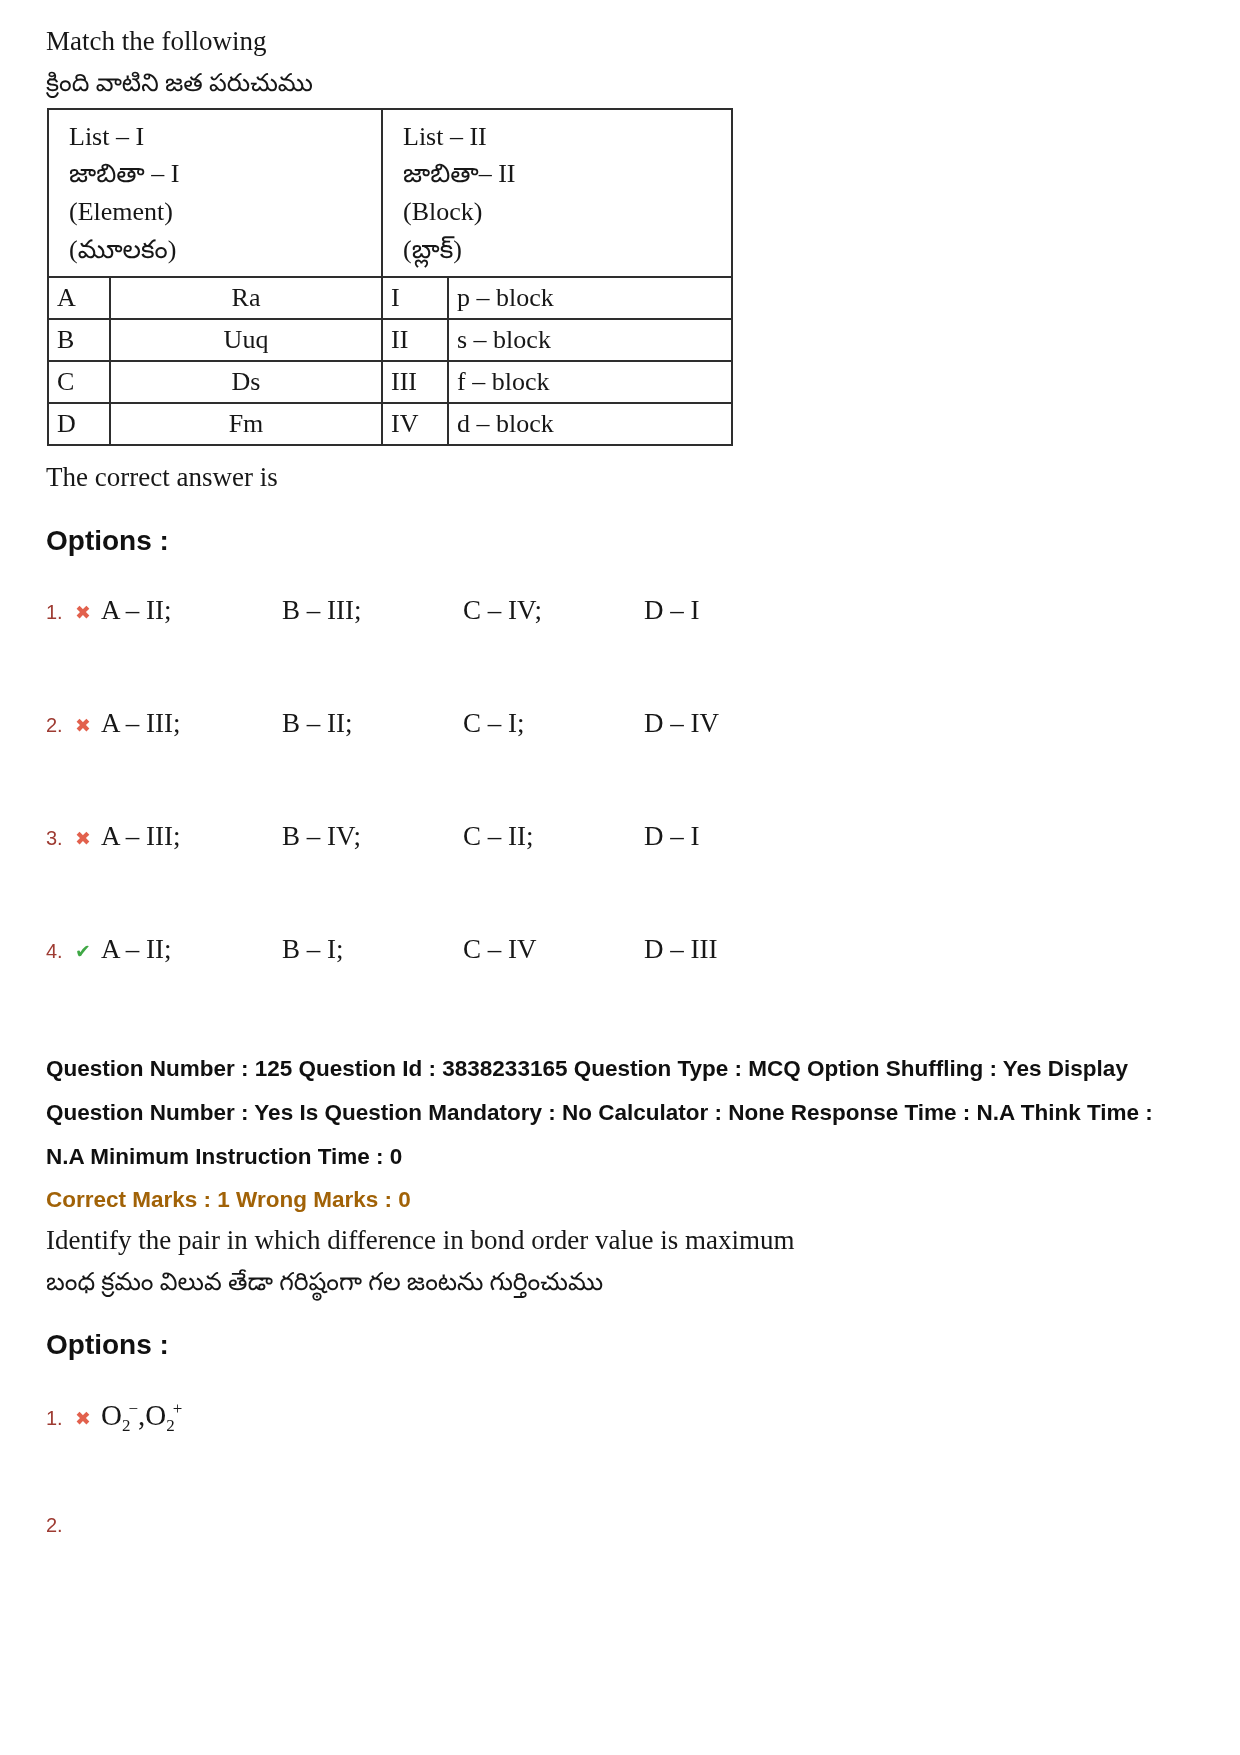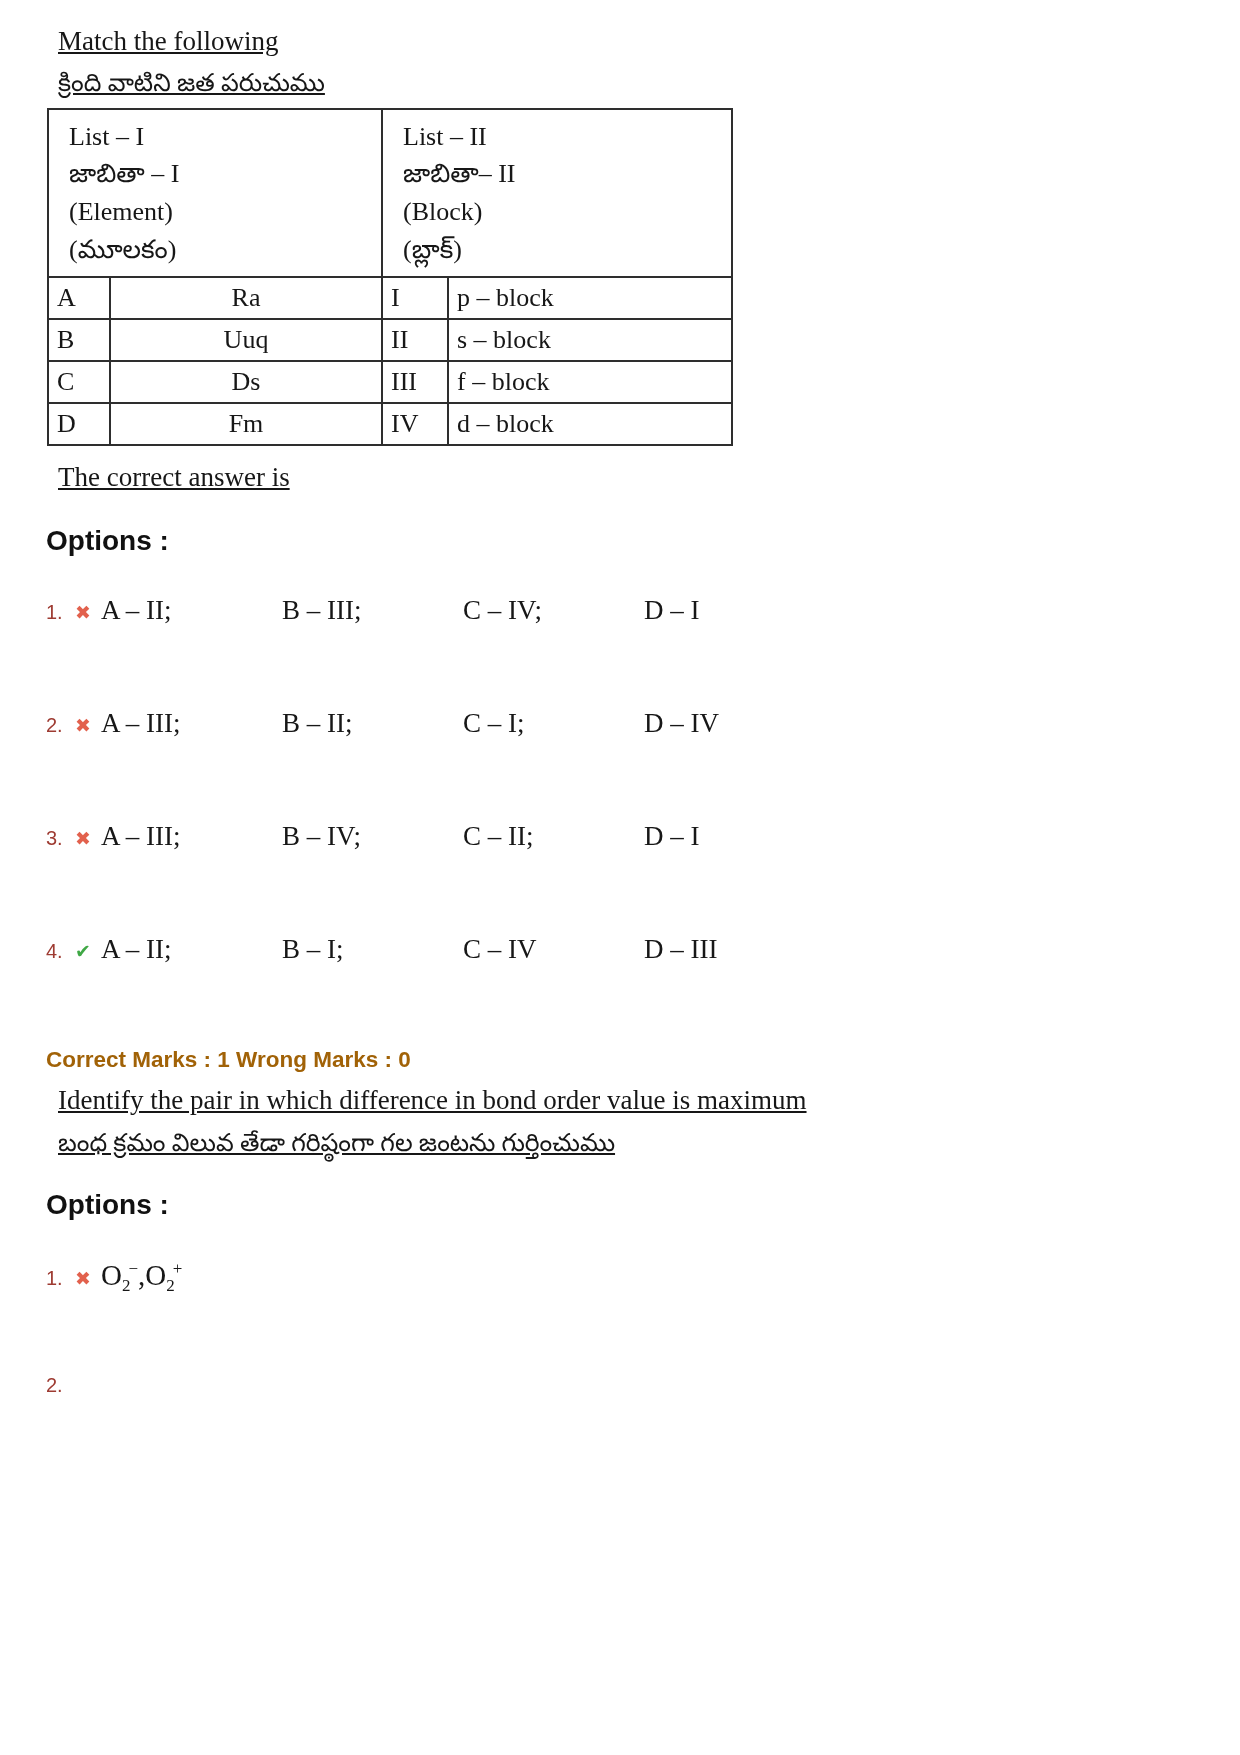--- a/index.html
+++ b/index.html
@@ -6,21 +6,21 @@
   html, body { margin: 0; padding: 0; background: #ffffff; }
   .page {
     width: 1240px;
     height: 1755px;
     background: #ffffff;
     padding: 24px 46px 0 46px;
     font-family: "Liberation Serif", serif;
     color: #171717;
     overflow: hidden;
   }
-  .q-line { font-size: 27px; margin: 0 0 8px 12px; line-height: 1.3; text-decoration: underline; }
+  .q-line { font-size: 27px; margin: 0 0 8px 0; line-height: 1.3; }
   .q-line.telugu { font-size: 25px; margin-bottom: 4px; }
 
   
   .match-table { border-collapse: collapse; margin: 8px 0 14px 1px; table-layout: fixed; }
   .match-table th, .match-table td {
     border: 2px solid #2e2e2e;
     font-weight: normal;
     font-size: 26px;
     padding: 2px 8px;
     vertical-align: middle;
@@ -183,20 +183,21 @@
       <span class="opt-num">4.</span>
       <span class="opt-icon correct">✔</span>
       <span class="opt-part">A – II;</span>
       <span class="opt-part">B – I;</span>
       <span class="opt-part">C – IV</span>
       <span class="opt-part">D – III</span>
     </div>
   </section>
 
   <section class="q2-section">
+    <p class="meta-text">Question Number : 125 Question Id : 3838233165 Question Type : MCQ Option Shuffling : Yes Display Question Number : Yes Is Question Mandatory : No Calculator : None Response Time : N.A Think Time : N.A Minimum Instruction Time : 0</p>
     <p class="marks-text">Correct Marks : 1 Wrong Marks : 0</p>
     <p class="q-line">Identify the pair in which difference in bond order value is maximum</p>
     <p class="q-line telugu">బంధ క్రమం విలువ తేడా గరిష్ఠంగా గల జంటను గుర్తించుము</p>
 
     <p class="options-label">Options :</p>
 
     <div class="option-row formula-row">
       <span class="opt-num">1.</span>
       <span class="opt-icon wrong">✖</span>
       <span class="formula"><span>O</span><sub>2</sub><sup>−</sup><span>,</span><span>O</span><sub>2</sub><sup>+</sup></span>

